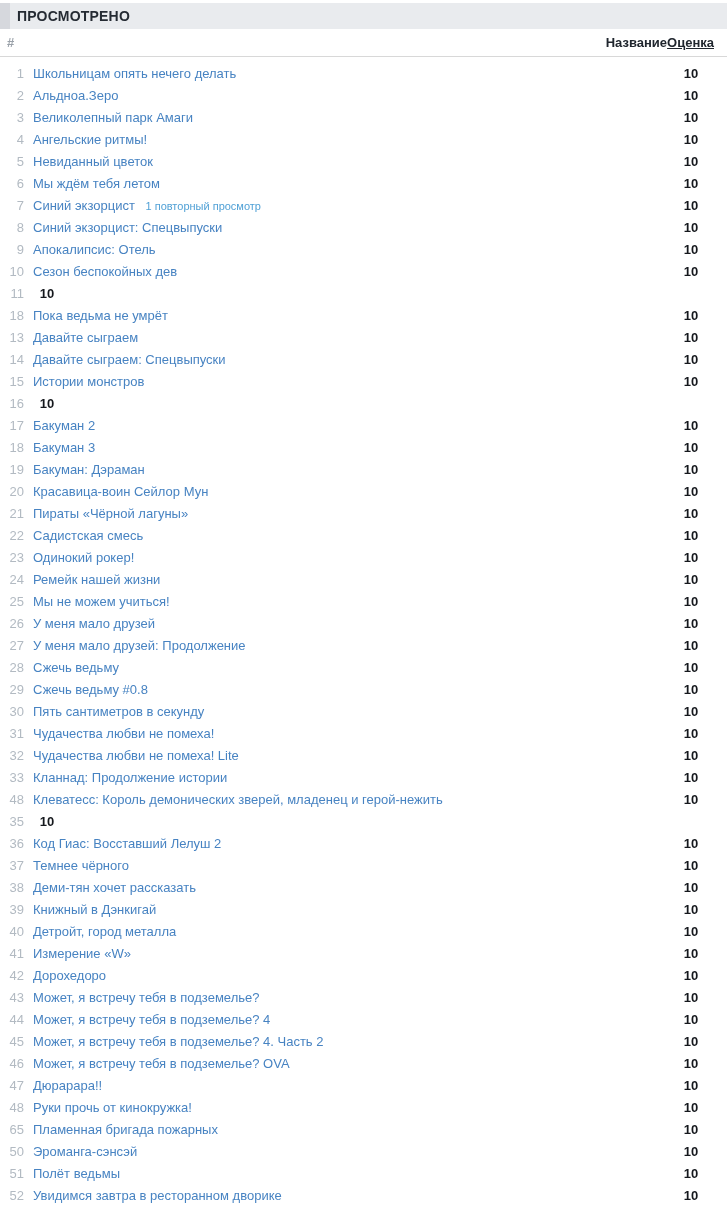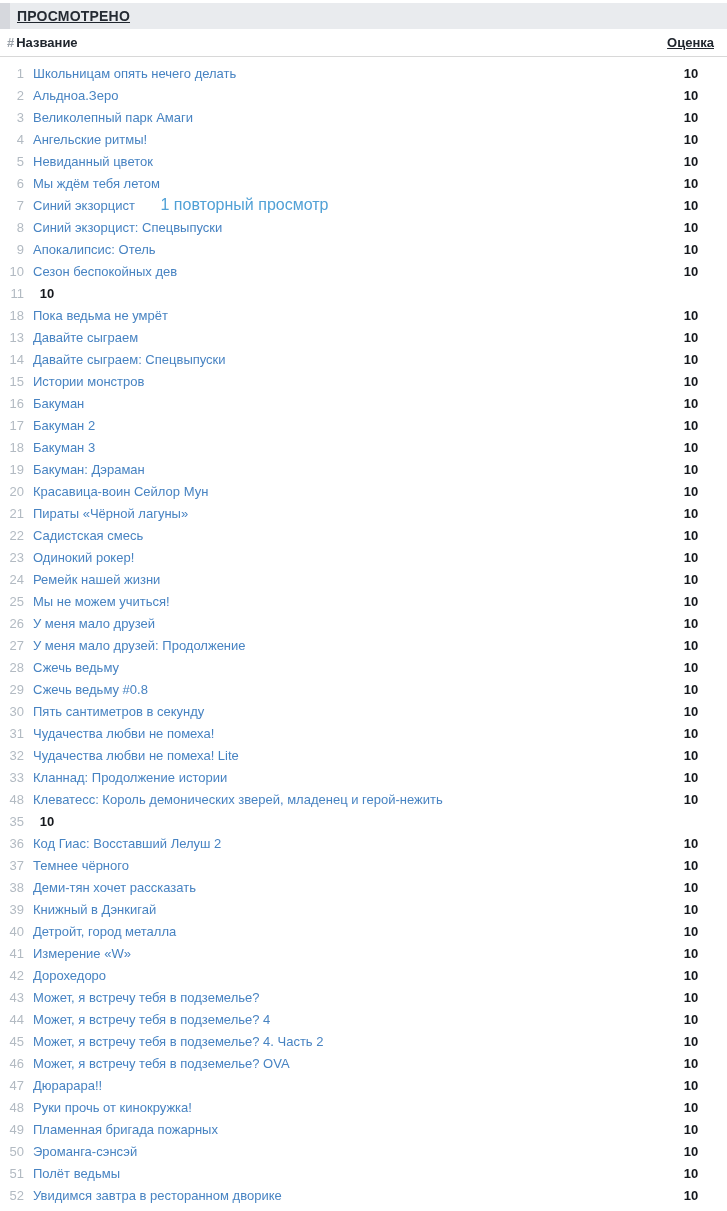--- a/index.html
+++ b/index.html
@@ -23,41 +23,41 @@
     overflow:hidden;
   }
   .page{width:727px;}
   .section-bar{
     margin-top:3px;
     height:26px;
     background:var(--bar-bg);
     border-left:10px solid var(--bar-stripe);
     display:flex;align-items:center;
     padding-left:7px;
-    text-decoration:underline;
   }
   .section-title{
     font-size:14px;font-weight:bold;color:var(--heading);
     letter-spacing:.2px;
   }
   .thead{
     display:flex;align-items:center;
     height:28px;
     border-bottom:1px solid var(--border);
     padding-right:13px;
     font-weight:bold;
   }
   .th-hash{
     padding-left:7px;
     color:var(--hash);
   }
   .th-name{
     flex:1;
     margin-left:2px;
     color:var(--text-dark);
+    text-align:right;
   }
   .th-score{
     min-width:46px;text-align:center;
     color:var(--text-dark);
     text-decoration:underline;
     cursor:pointer;
   }
   .rows{padding-top:5px;}
   .row{
     display:flex;align-items:center;
@@ -76,22 +76,22 @@
   }
   .title{
     color:var(--link);
     text-decoration:none;
     cursor:pointer;
     text-align:right;
   }
   .note{
     color:var(--note-link);
     text-decoration:none;
-    font-size:16px;
-    margin-left:22px;
+    font-size:11px;
+    margin-left:7px;
     cursor:pointer;
     text-align:right;
   }
   .score{
     width:46px;flex:none;
     text-align:center;
     font-weight:bold;
     color:var(--score);
   }
 </style>
@@ -237,24 +237,20 @@
     <span class="num">15</span>
     <span class="title-cell">
       <a class="title" href="#">Истории монстров</a>
       
     </span>
     <span class="score">10</span>
   </div>
 
   <div class="row">
     <span class="num">16</span>
-    <span class="title-cell">
-      <a class="title" href="#">Бакуман</a>
-      
-    </span>
     <span class="score">10</span>
   </div>
 
   <div class="row">
     <span class="num">17</span>
     <span class="title-cell">
       <a class="title" href="#">Бакуман 2</a>
       
     </span>
     <span class="score">10</span>
@@ -529,21 +525,21 @@
   <div class="row">
     <span class="num">48</span>
     <span class="title-cell">
       <a class="title" href="#">Руки прочь от кинокружка!</a>
       
     </span>
     <span class="score">10</span>
   </div>
 
   <div class="row">
-    <span class="num">49</span>
+    <span class="num">65</span>
     <span class="title-cell">
       <a class="title" href="#">Пламенная бригада пожарных</a>
       
     </span>
     <span class="score">10</span>
   </div>
 
   <div class="row">
     <span class="num">50</span>
     <span class="title-cell">

